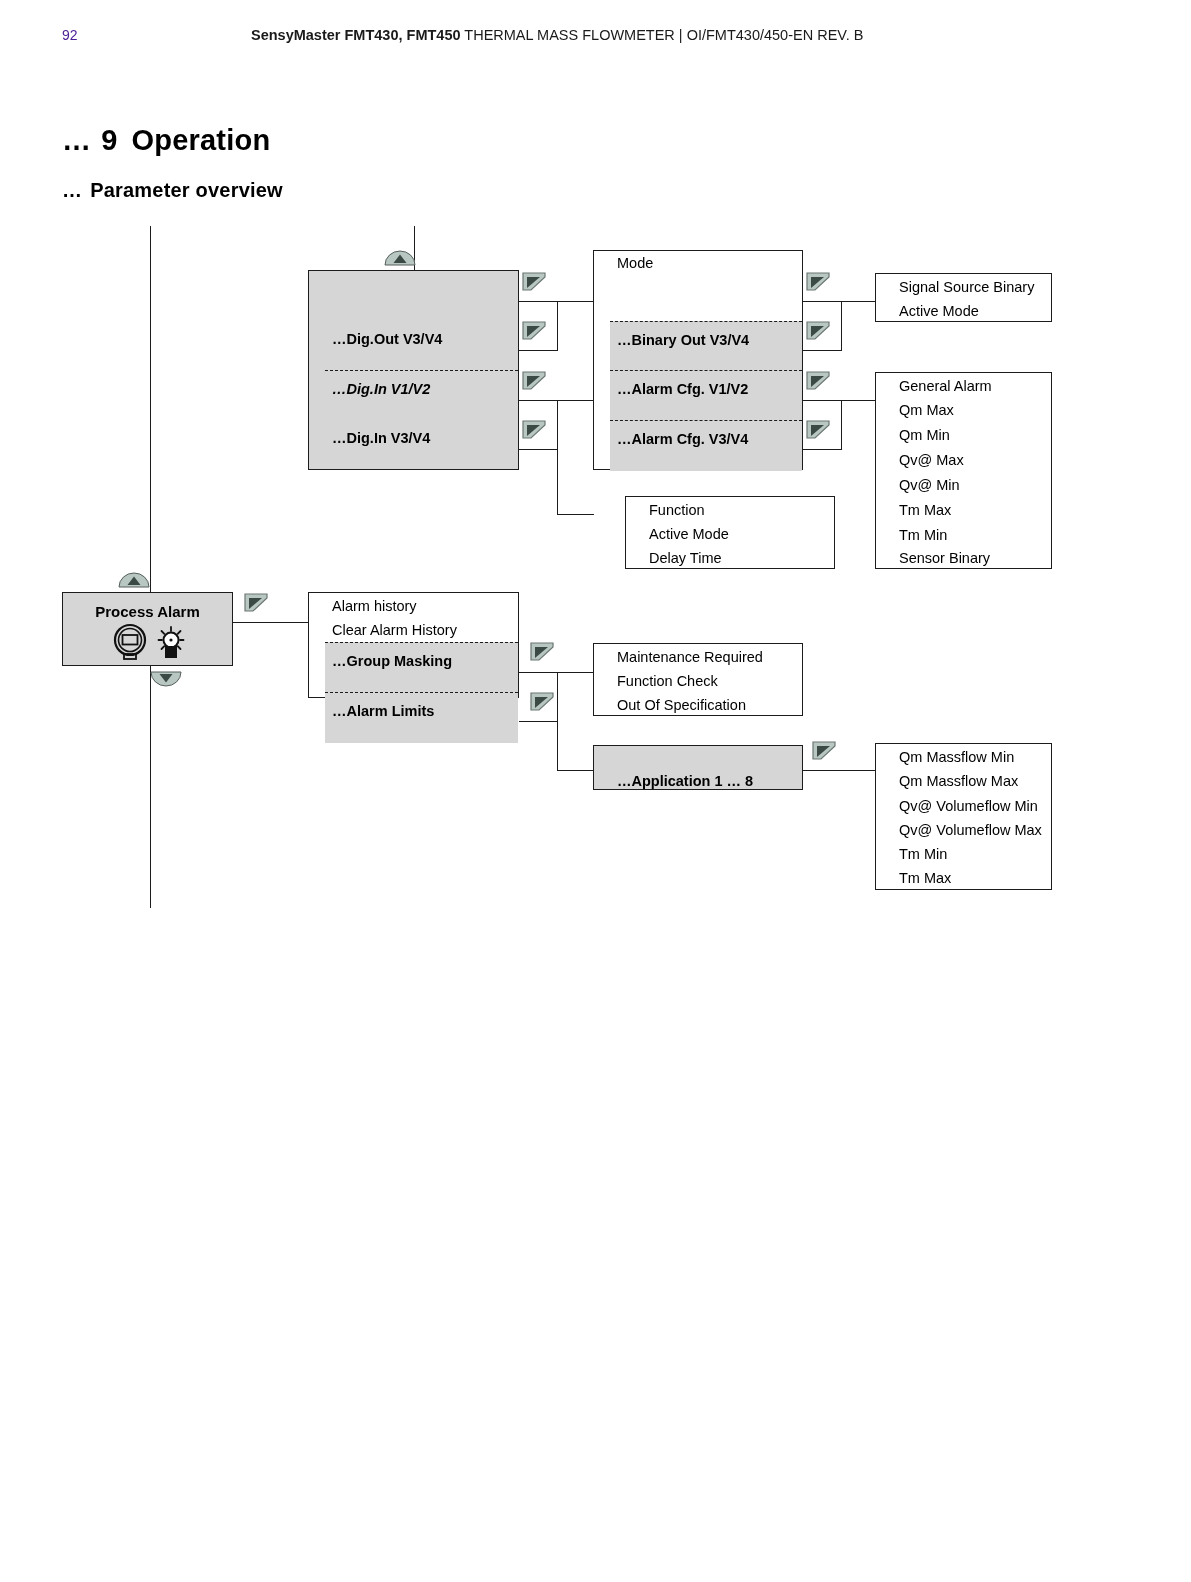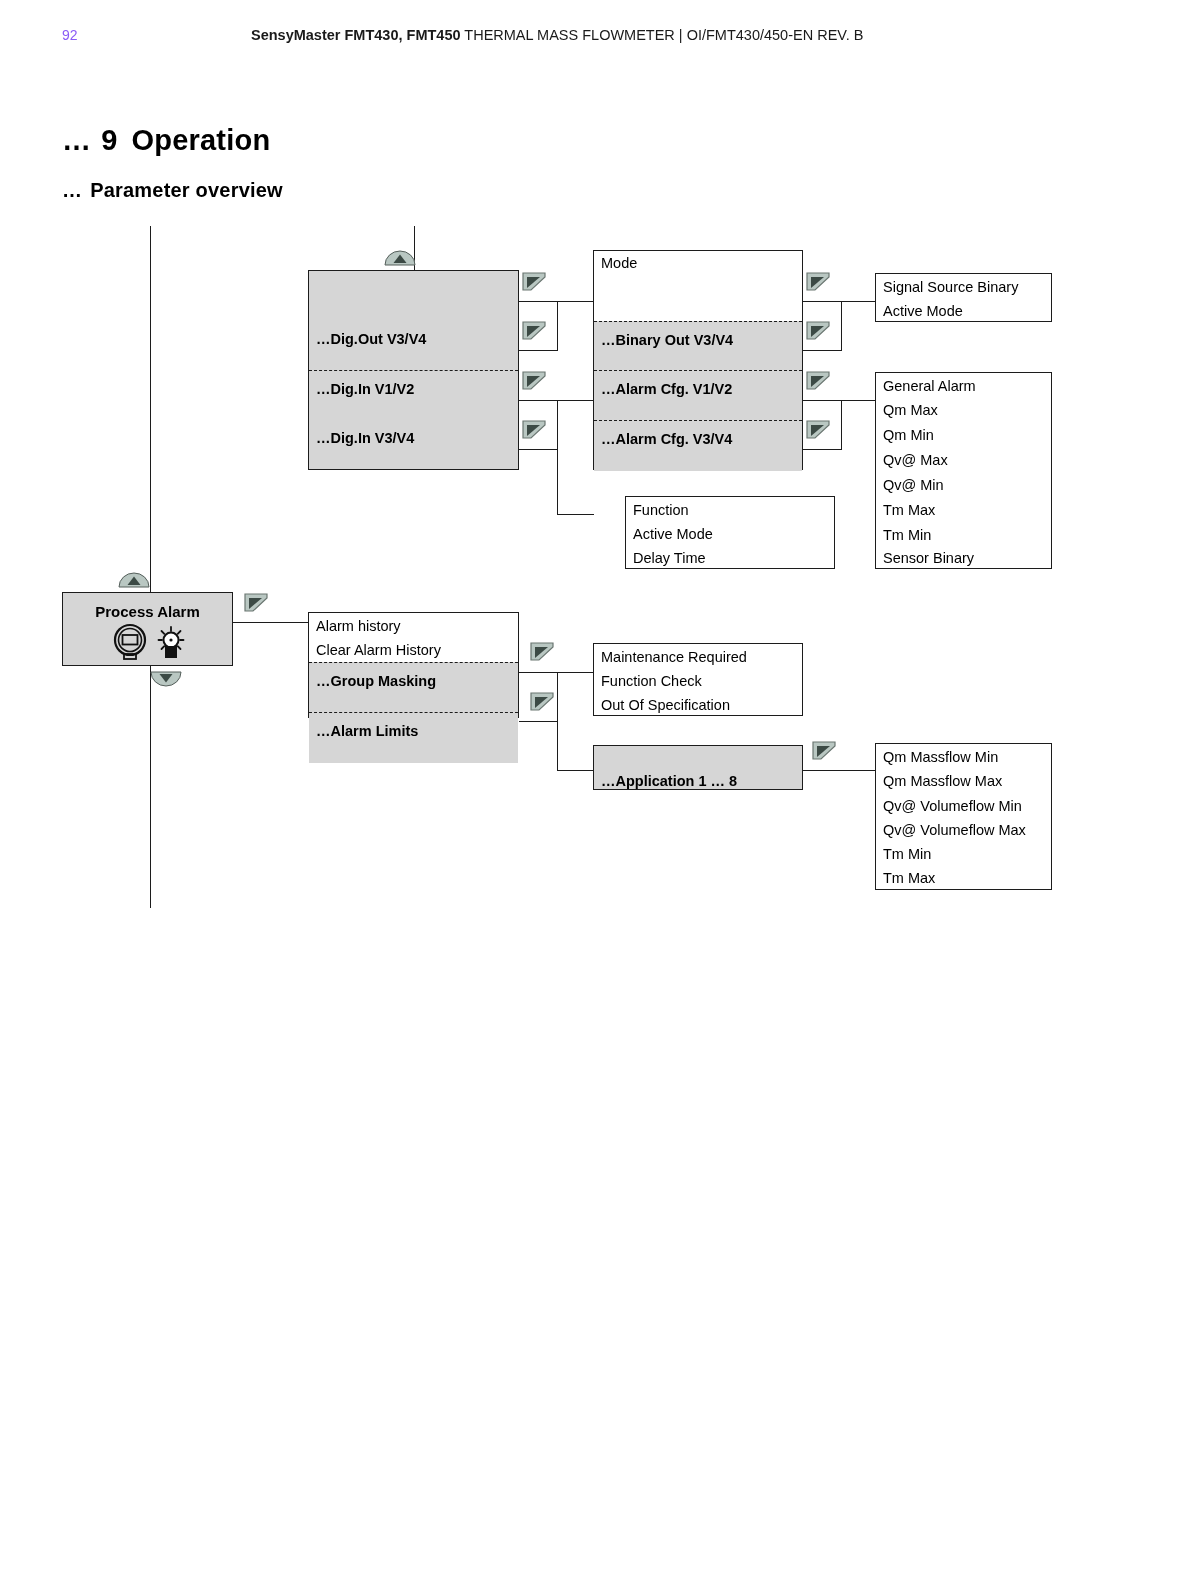--- a/index.html
+++ b/index.html
@@ -4,36 +4,36 @@
 <style>
   html,body{margin:0;padding:0;}
   body{
     width:1191px;height:1582px;background:#ffffff;
     font-family:"Liberation Sans","DejaVu Sans",sans-serif;
     color:#000000;position:relative;overflow:hidden;
   }
   .page{position:absolute;inset:0;}
 
   
-  .pagenum{position:absolute;left:62px;top:27px;font-size:14px;color:#8b5cf6;}
+  .pagenum{position:absolute;left:62px;top:27px;font-size:14px;color:#4c1d95;}
   .hdr{position:absolute;left:251px;top:27px;font-size:14.5px;color:#1a1a1a;white-space:nowrap;}
   .hdr b{font-weight:700;}
   .hdr .sep{padding:0 4px;}
 
   
   .h1{position:absolute;left:62px;top:124px;font-size:29px;font-weight:700;letter-spacing:.2px;white-space:nowrap;}
   .h1 .dots{margin-right:10px;}
   .h1 .num{margin-right:14px;}
   .h2{position:absolute;left:62px;top:179px;font-size:20px;font-weight:700;letter-spacing:.2px;white-space:nowrap;}
   .h2 .dots{margin-right:8px;}
 
   
   .box{position:absolute;border:1.3px solid #1c1c1c;box-sizing:border-box;background:#ffffff;}
   .box.gray{background:#d6d6d6;}
-  .seg{position:absolute;left:0;right:0;box-sizing:border-box;}
+  .seg{position:absolute;left:16px;right:0;box-sizing:border-box;}
   .seg.gray{background:#d6d6d6;}
   .seg.dash-top{border-top:1.5px dashed #1c1c1c;}
   .seg .lbl{position:absolute;left:7px;font-size:14.5px;line-height:1;white-space:nowrap;}
   .seg .lbl.b{font-weight:700;}
 
   .line{position:absolute;background:#1c1c1c;}
   .vline{width:1.3px;}
   .hline{height:1.3px;}
 
   
@@ -154,21 +154,21 @@
     </svg>
   <svg class="flag" style="left:811px;top:740px;" viewBox="0 0 26 21">
       <path d="M2 2 L24 2 L24 6 L10 19 L2 19 Z" fill="#b9c7c2" stroke="#6a7671" stroke-width="1.2"></path>
       <path d="M6 6 L19 6 L6 17 Z" fill="#3c4a45"></path>
     </svg>
 
   <div class="box gray" style="left:308px;top:270px;width:211px;height:200px;">
     <div class="seg" style="top:50px;height:49px;">
       <span class="lbl b" style="top:11px;">…Dig.Out V3/V4</span>
     </div>
-    <div class="seg dash-top" style="top:99px;height:50px;">
+    <div class="seg dash-top" style="top:99px;height:50px;font-style:italic;">
       <span class="lbl b" style="top:11px;">…Dig.In V1/V2</span>
     </div>
     <div class="seg" style="top:149px;height:51px;">
       <span class="lbl b" style="top:11px;">…Dig.In V3/V4</span>
     </div>
   </div>
 
   <div class="box" style="left:593px;top:250px;width:210px;height:220px;">
     <div class="seg" style="top:0;height:20px;">
       <span class="lbl" style="top:5px;">Mode</span>
@@ -251,21 +251,21 @@
           <line x1="2.5" y1="17" x2="6" y2="17"></line>
           <line x1="27.5" y1="17" x2="24" y2="17"></line>
           <line x1="5.5" y1="26" x2="8.3" y2="23.2"></line>
           <line x1="24.5" y1="26" x2="21.7" y2="23.2"></line>
         </g>
         <rect x="9" y="23" width="12" height="12" fill="#111"></rect>
       </svg>
     </div>
   </div>
 
-  <div class="box" style="left:308px;top:592px;width:211px;height:106px;margin-top:20px;">
+  <div class="box" style="left:308px;top:592px;width:211px;height:106px;">
     <div class="seg" style="top:0;height:25px;">
       <span class="lbl" style="top:6px;">Alarm history</span>
     </div>
     <div class="seg" style="top:25px;height:24px;">
       <span class="lbl" style="top:5px;">Clear Alarm History</span>
     </div>
     <div class="seg gray dash-top" style="top:49px;height:50px;">
       <span class="lbl b" style="top:11px;">…Group Masking</span>
     </div>
     <div class="seg gray dash-top" style="top:99px;height:51px;">

